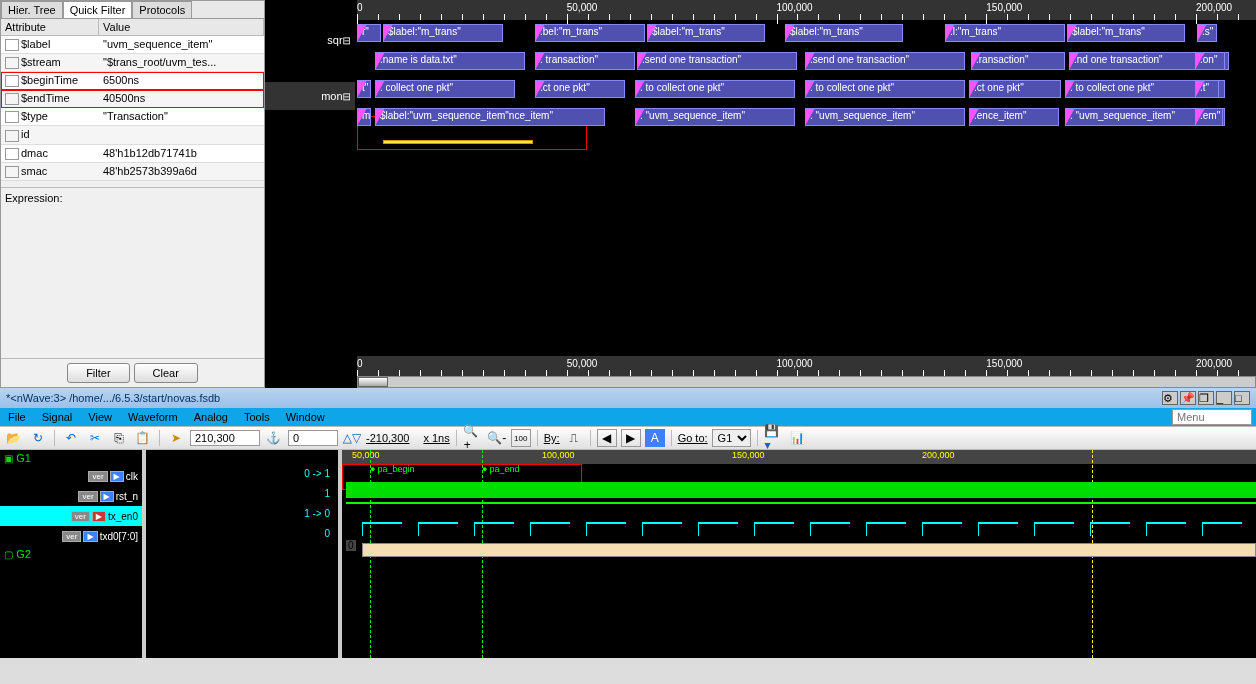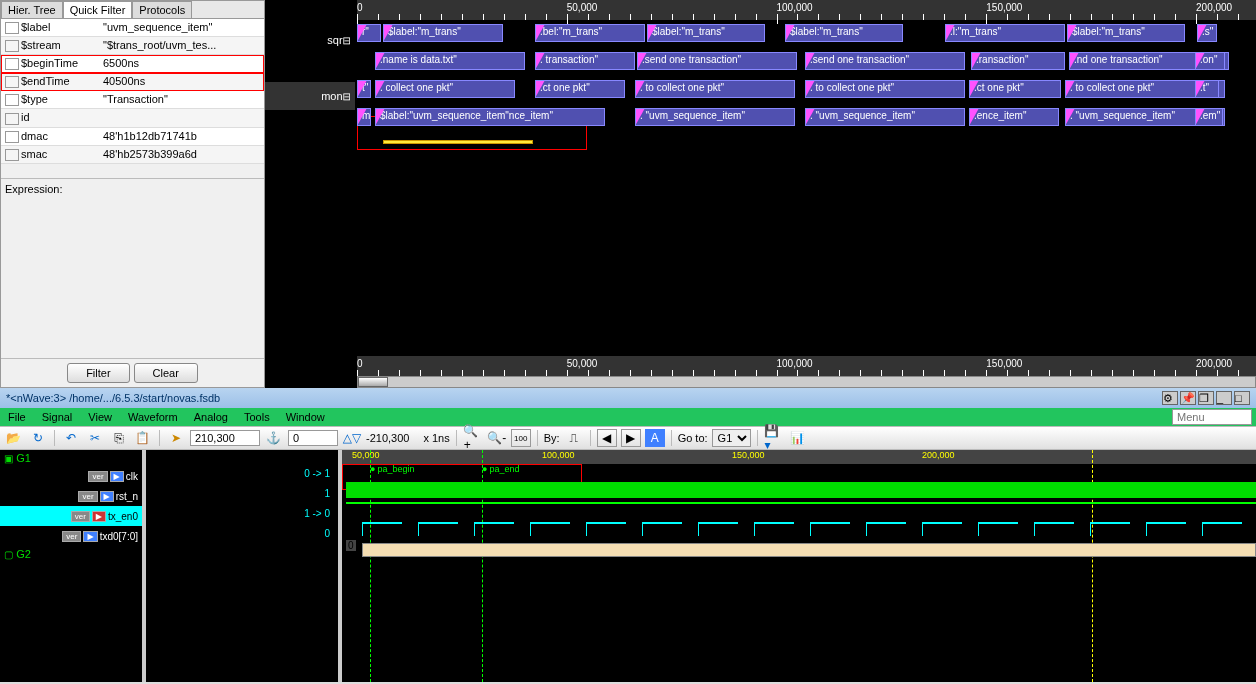--- a/index.html
+++ b/index.html
@@ -47,31 +47,31 @@
 .trans-block .tri { position: absolute; left: -1px; top: -1px; width: 0; height: 0; border-left: 10px solid #ff52ff; border-bottom: 18px solid transparent; }
 .hl-box { position: absolute; border: 1px solid red; }
 .yellow-bar { position: absolute; height: 4px; background: #ffeb3b; border: 1px solid #cc9900; }
 
 
 .nwave { position: relative; height: 296px; background: #ddd; }
 .nwave-title { background: linear-gradient(#b8d4f0,#9cc0e8); padding: 3px 6px; display: flex; align-items: center; justify-content: space-between; }
 .nwave-title-text { color: #003366; }
 .nwave-title-icons { display: flex; gap: 2px; }
 .title-icon { width: 16px; height: 14px; background: #ccc; border: 1px solid #666; cursor: pointer; }
-.nwave-menu { background: #22c55e; border-bottom: 1px solid #bbb; display: flex; align-items: center; }
+.nwave-menu { background: #0ea5e9; border-bottom: 1px solid #bbb; display: flex; align-items: center; }
 .nwave-menu .mi { padding: 3px 8px; cursor: pointer; }
 .menu-input { margin-left: auto; width: 80px; padding: 1px 4px; border: 1px solid #999; margin-right: 4px; }
 .nwave-toolbar { background: linear-gradient(#fff,#e0e0e0); border-bottom: 1px solid #bbb; padding: 2px 4px; display: flex; align-items: center; gap: 4px; }
 .tb-icon { width: 20px; height: 18px; border: 1px solid transparent; cursor: pointer; display: inline-flex; align-items: center; justify-content: center; font-size: 12px; }
 .tb-sep { width: 1px; height: 16px; background: #bbb; margin: 0 2px; }
 .tb-input { width: 70px; padding: 1px 4px; border: 1px solid #999; }
-.tb-label { font-size: 11px; }
+.tb-label { font-size: 11px; text-decoration: underline; }
 .tb-select { border: 1px solid #999; padding: 1px; }
 
-.nwave-body { display: flex; height: 232px; background: #000; }
+.nwave-body { display: flex; height: 208px; background: #000; }
 .nw-left { width: 146px; border-right: 4px solid #ccc; background: #000; color: #fff; position: relative; }
 .nw-mid { width: 196px; border-right: 4px solid #ccc; background: #000; color: #0ff; text-align: right; position: relative; }
 .nw-right { flex: 1; position: relative; background: #000; overflow: hidden; }
 .nw-signal { display: flex; align-items: center; justify-content: flex-end; height: 20px; padding-right: 4px; gap: 2px; font-size: 10px; }
 .nw-signal.sel { background: #0ff; color: #000; }
 .sig-badge { background: #888; color: #fff; font-size: 8px; padding: 0 3px; border: 1px solid #aaa; }
 .sig-badge.blue { background: #4080ff; }
 .sig-badge.red { background: #cc3333; }
 .nw-group { color: #0d0; padding: 2px 4px; font-size: 10px; }
 .nw-val { height: 20px; line-height: 20px; padding-right: 8px; font-size: 10px; color: #0ff; }
@@ -91,20 +91,24 @@
 </style>
 </head>
 <body>
 
 <div class="top-section">
   <div class="left-panel">
     <div class="tabs">
       <div class="tab">Hier. Tree</div>
       <div class="tab active">Quick Filter</div>
       <div class="tab">Protocols</div>
+    </div>
+    <div class="attr-header">
+      <div class="col-attr">Attribute</div>
+      <div class="col-val">Value</div>
     </div>
     <div class="attr-rows" id="attr-rows">
         <div class="attr-row">
           <div class="col-attr"><span class="attr-checkbox"></span>$label</div>
           <div class="col-val">"uvm_sequence_item"</div>
         </div>
         <div class="attr-row">
           <div class="col-attr"><span class="attr-checkbox"></span>$stream</div>
           <div class="col-val">"$trans_root/uvm_tes...</div>
         </div>

